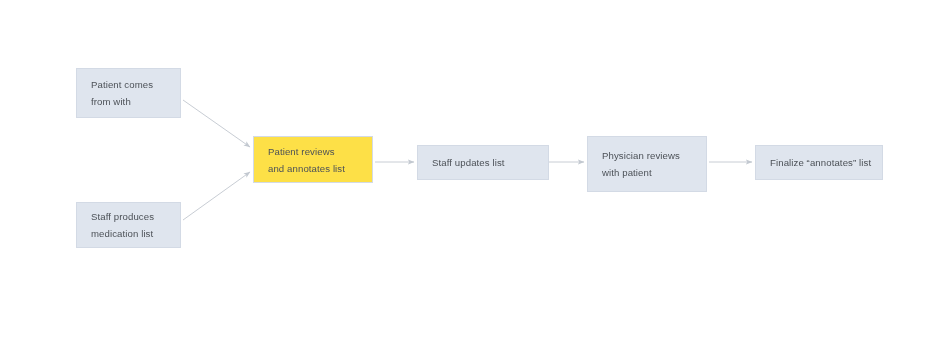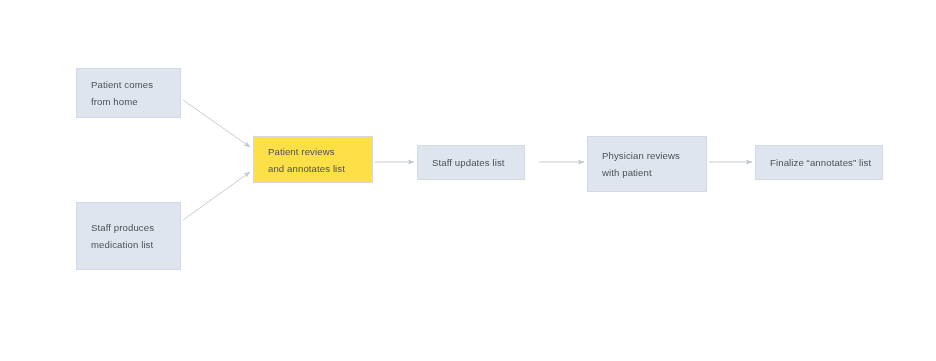--- a/index.html
+++ b/index.html
@@ -60,31 +60,31 @@
         <line x1="183" y1="220" x2="250" y2="172" stroke="#c8cdd4" stroke-width="1" marker-end="url(#arrowhead)"></line>
         <line x1="375" y1="162" x2="414" y2="162" stroke="#c8cdd4" stroke-width="1" marker-end="url(#arrowhead)"></line>
         <line x1="539" y1="162" x2="584" y2="162" stroke="#c8cdd4" stroke-width="1" marker-end="url(#arrowhead)"></line>
         <line x1="709" y1="162" x2="752" y2="162" stroke="#c8cdd4" stroke-width="1" marker-end="url(#arrowhead)"></line>
       </g>
   </svg>
 
   <div id="nodes-group">
       <div class="node" style="left: 76px; top: 68px; width: 105px; height: 50px; background: rgb(223, 229, 238); border-color: rgb(211, 218, 229);">
         <div class="node-label" style="color: rgb(76, 81, 87);">Patient comes
-from home</div>
+from with</div>
       </div>
-      <div class="node" style="left: 76px; top: 202px; width: 105px; height: 68px; background: rgb(223, 229, 238); border-color: rgb(211, 218, 229);">
+      <div class="node" style="left: 76px; top: 202px; width: 105px; height: 46px; background: rgb(223, 229, 238); border-color: rgb(211, 218, 229);">
         <div class="node-label" style="color: rgb(76, 81, 87);">Staff produces
 medication list</div>
       </div>
       <div class="node" style="left: 253px; top: 136px; width: 120px; height: 47px; background: #fde047; border-color: rgb(211, 218, 229);">
         <div class="node-label" style="color: rgb(76, 81, 87);">Patient reviews
 and annotates list</div>
       </div>
-      <div class="node" style="left: 417px; top: 145px; width: 108px; height: 35px; background: rgb(223, 229, 238); border-color: rgb(211, 218, 229);">
+      <div class="node" style="left: 417px; top: 145px; width: 132px; height: 35px; background: rgb(223, 229, 238); border-color: rgb(211, 218, 229);">
         <div class="node-label" style="color: rgb(76, 81, 87);">Staff updates list</div>
       </div>
       <div class="node" style="left: 587px; top: 136px; width: 120px; height: 56px; background: rgb(223, 229, 238); border-color: rgb(211, 218, 229);">
         <div class="node-label" style="color: rgb(76, 81, 87);">Physician reviews
 with patient</div>
       </div>
       <div class="node" style="left: 755px; top: 145px; width: 128px; height: 35px; background: rgb(223, 229, 238); border-color: rgb(211, 218, 229);">
         <div class="node-label" style="color: rgb(76, 81, 87);">Finalize “annotates” list</div>
       </div>
     </div>

